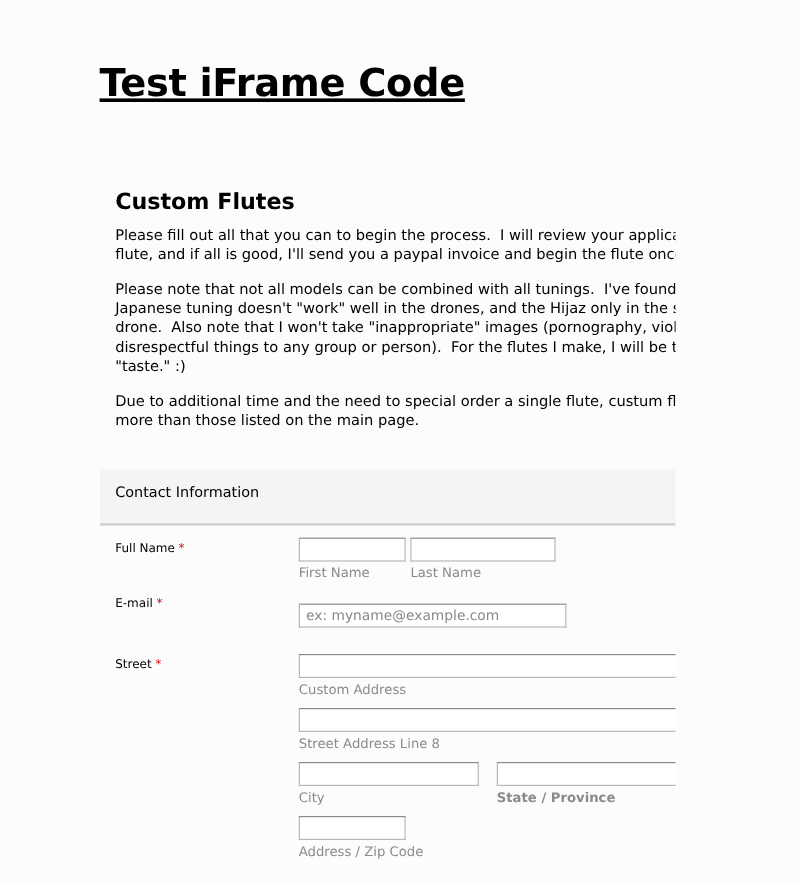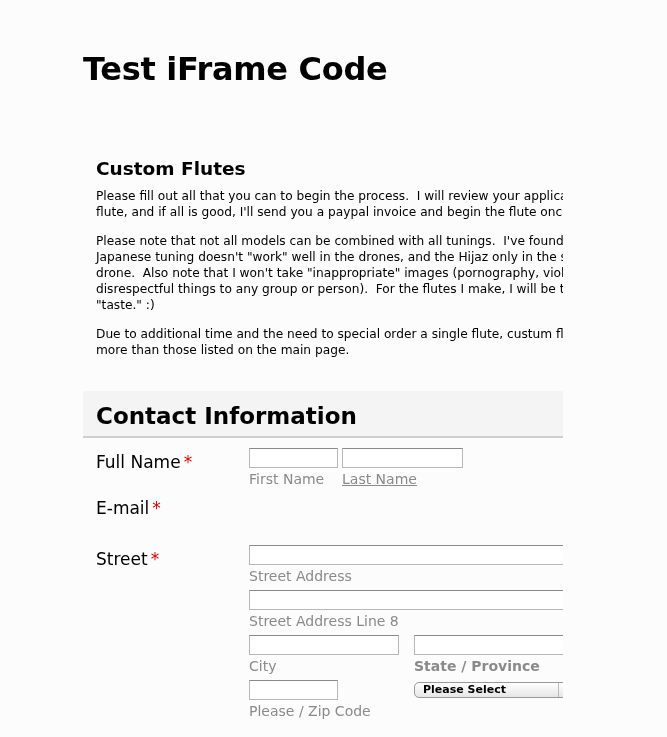--- a/index.html
+++ b/index.html
@@ -5,49 +5,50 @@
     html, body { margin: 0; padding: 0; }
     body {
       width: 667px; height: 737px; overflow: hidden;
       background: #fcfcfc; position: relative;
       font-family: "DejaVu Sans", sans-serif; color: #000;
     }
     .page-title {
       position: absolute; left: 83px; top: 50px; margin: 0;
       font-size: 32px; font-weight: bold; letter-spacing: -0.3px;
       font-family: "DejaVu Sans", sans-serif;
+      text-decoration: underline;
     }
     .iframe {
       position: absolute; left: 83px; top: 140px; width: 480px; height: 597px;
       overflow: hidden; background: #fcfcfc;
     }
     .intro { position: absolute; left: 13px; top: 18px; width: 600px; }
     .intro h2 { margin: 0 0 9px 0; font-size: 18.5px; font-weight: bold; }
     .intro p { margin: 0 0 13px 0; font-size: 12.2px; line-height: 16px; white-space: pre; }
     .section-head {
       position: absolute; left: 0; top: 251px; width: 480px; height: 45px;
       background: #f4f4f4; border-bottom: 2px solid #cfcfcf;
     }
     .section-head h3 {
       margin: 0; position: absolute; left: 13px; top: 12px;
-      font-size: 23px; font-weight: bold;
+      font-size: 12px; font-weight: normal;
     }
     .label {
-      position: absolute; left: 13px; font-size: 17px;
+      position: absolute; left: 13px; font-size: 10px;
     }
     .req { color: #e00000; margin-left: 3px; }
     .field {
       position: absolute; height: 20px; box-sizing: border-box;
       background: #fff; border: 1px solid #b8b8b8; border-top-color: #8a8a8a;
       font-family: "DejaVu Sans", sans-serif; font-size: 11.5px; padding: 0 5px;
       color: #222;
     }
     .field::placeholder { color: #888; }
     .sublabel {
-      position: absolute; font-size: 14px; color: #8a8a8a;
+      position: absolute; font-size: 11px; color: #8a8a8a;
     }
     .select {
       position: absolute; left: 331px; top: 542px; width: 160px; height: 16px;
       box-sizing: border-box; border: 1px solid #999; border-radius: 5px;
       background: linear-gradient(#ffffff, #e6e6e6);
       font-size: 11px; font-weight: bold; padding-left: 8px; line-height: 14px;
     }
     .select .arrows {
       position: absolute; right: 0; top: 0; width: 14px; height: 14px;
       border-left: 1px solid #bbb; font-size: 7px; line-height: 7px; text-align: center;
@@ -76,40 +77,37 @@
   <div class="section-head">
     <h3>Contact Information</h3>
   </div>
 
   <div class="label" style="top:312px;">
     <span>Full Name</span><span class="req">*</span>
   </div>
   <input class="field" style="left: 166px; top: 308px; width: 89px;" value="">
   <div class="sublabel" style="left:166px; top:331px;">First Name</div>
   <input class="field" style="left: 259px; top: 308px; width: 121px;" value="">
-  <div class="sublabel" style="left:259px; top:331px;text-decoration:underline;">Last Name</div>
+  <div class="sublabel" style="left:259px; top:331px;">Last Name</div>
 
   <div class="label" style="top:358px;">
     <span>E-mail</span><span class="req">*</span>
   </div>
+  <input class="field" style="left: 166px; top: 363px; width: 223px;" placeholder="ex: myname@example.com">
 
   <div class="label" style="top:409px;">
     <span>Street</span><span class="req">*</span>
   </div>
   <input class="field" style="left: 166px; top: 405px; width: 330px;" value="">
-  <div class="sublabel" style="left:166px; top:428px;">Street Address</div>
+  <div class="sublabel" style="left:166px; top:428px;">Custom Address</div>
   <input class="field" style="left: 166px; top: 450px; width: 330px;" value="">
   <div class="sublabel" style="left:166px; top:473px;">Street Address Line 8</div>
 
   <input class="field" style="left: 166px; top: 495px; width: 150px;" value="">
   <div class="sublabel" style="left:166px; top:518px;">City</div>
   <input class="field" style="left: 331px; top: 495px; width: 170px;" value="">
   <div class="sublabel" style="left:331px; top:518px;font-weight:bold;">State / Province</div>
 
   <input class="field" style="left: 166px; top: 540px; width: 89px;" value="">
-  <div class="sublabel" style="left:166px; top:563px;">Please / Zip Code</div>
+  <div class="sublabel" style="left:166px; top:563px;">Address / Zip Code</div>
 
-  <div class="select">
-    <span>Please Select</span>
-    <span class="arrows">▲<br>▼</span>
-  </div>
   <div class="sublabel" style="left:331px; top:561px;margin-top:38px;">Country</div>
 </div>
 
 </body></html>

